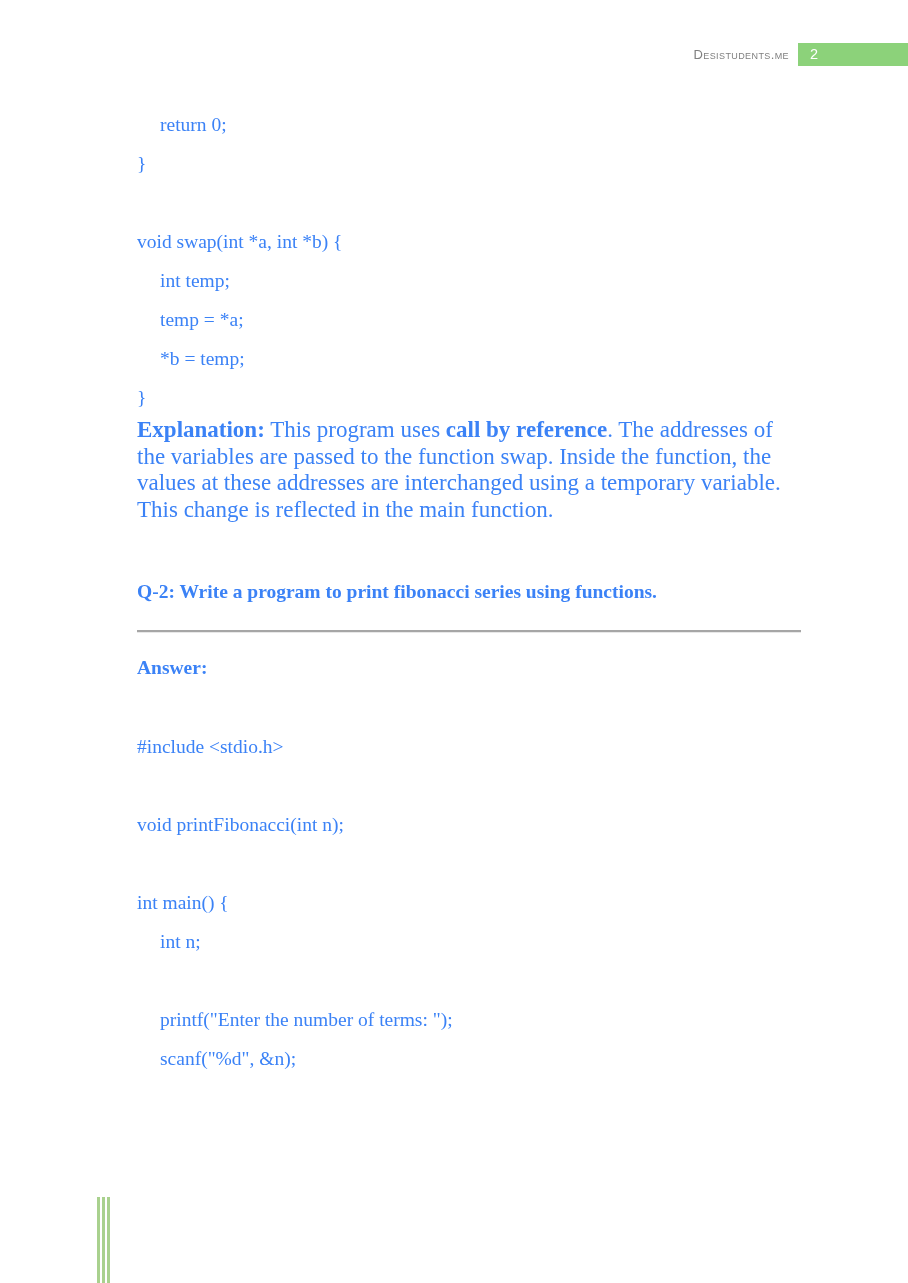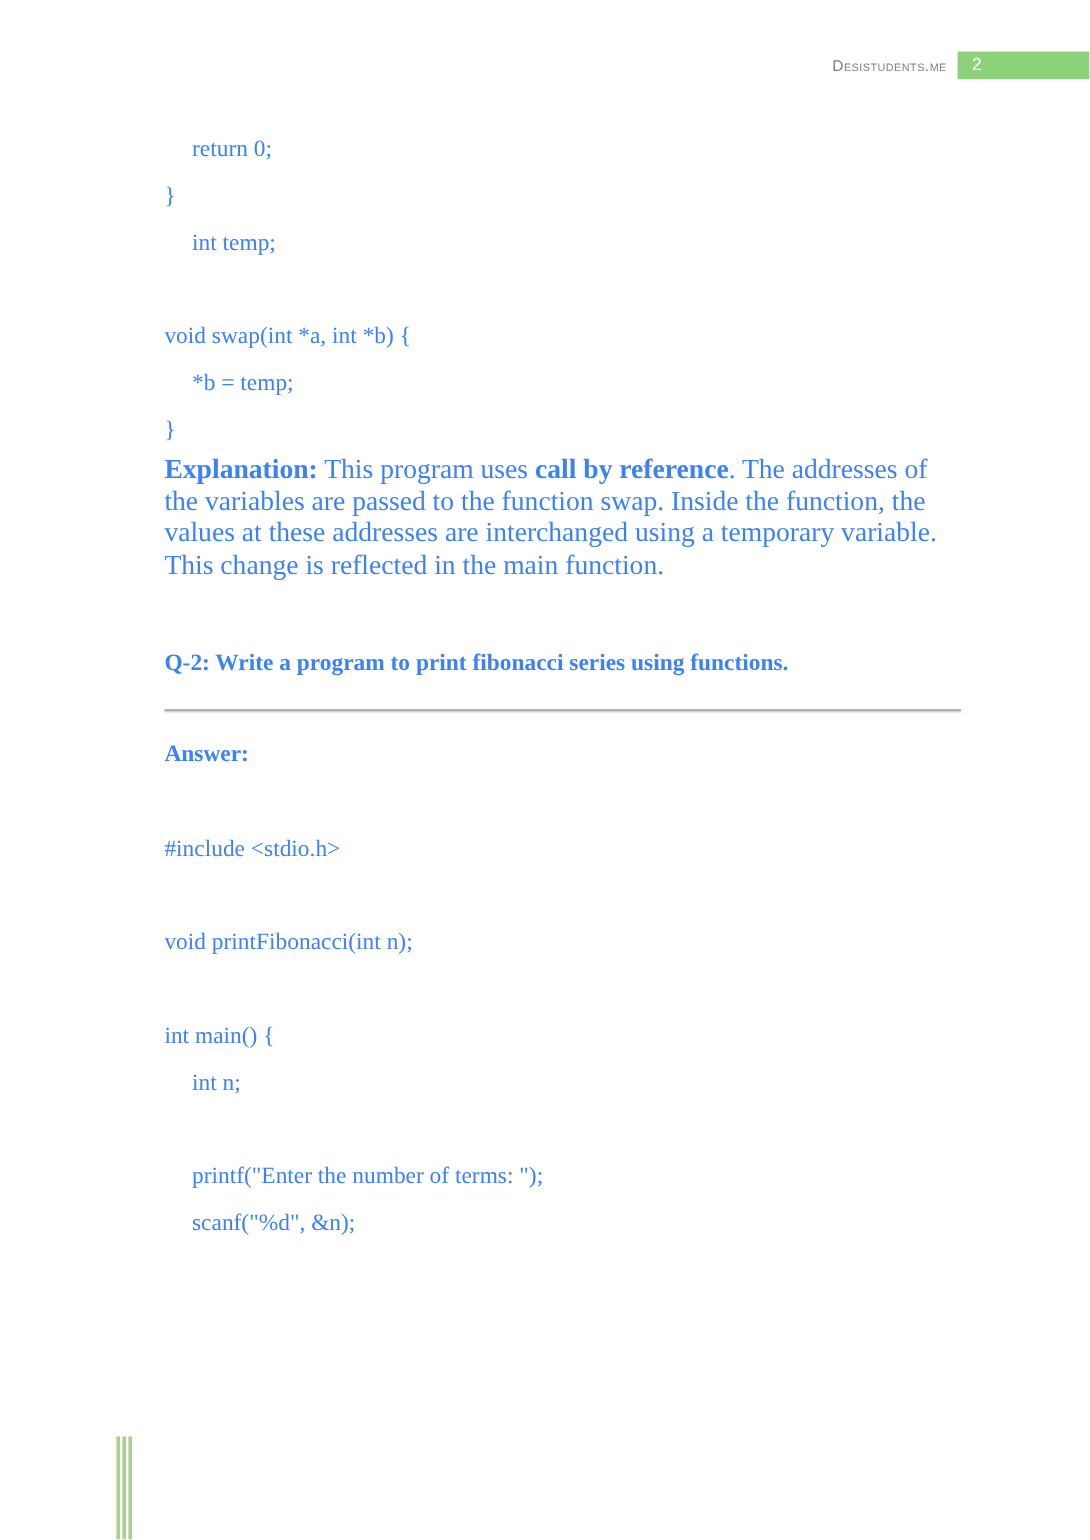--- a/index.html
+++ b/index.html
@@ -119,22 +119,23 @@
   <div class="site-label">Desistudents.me</div>
   <div class="page-badge">
     <span class="num">2</span>
   </div>
 
   <div class="content">
 
     <div class="code-block">
       <div class="code-line indent">return 0;</div>
       <div class="code-line">}</div>
+      <div class="code-line gap">void swap(int *a, int *b) {</div>
       <div class="code-line indent">int temp;</div>
-      <div class="code-line gap">void swap(int *a, int *b) {</div>
+      <div class="code-line indent">temp = *a;</div>
       <div class="code-line indent">*b = temp;</div>
       <div class="code-line">}</div>
     </div>
 
     <p class="explanation"><b>Explanation:</b><span> This program uses </span><b>call by reference</b><span>. The addresses of the variables are passed to the function swap. Inside the function, the values at these addresses are interchanged using a temporary variable. This change is reflected in the main function.</span></p>
 
     <p class="question-heading">Q-2: Write a program to print fibonacci series using functions.</p>
 
     <hr class="divider">
 

